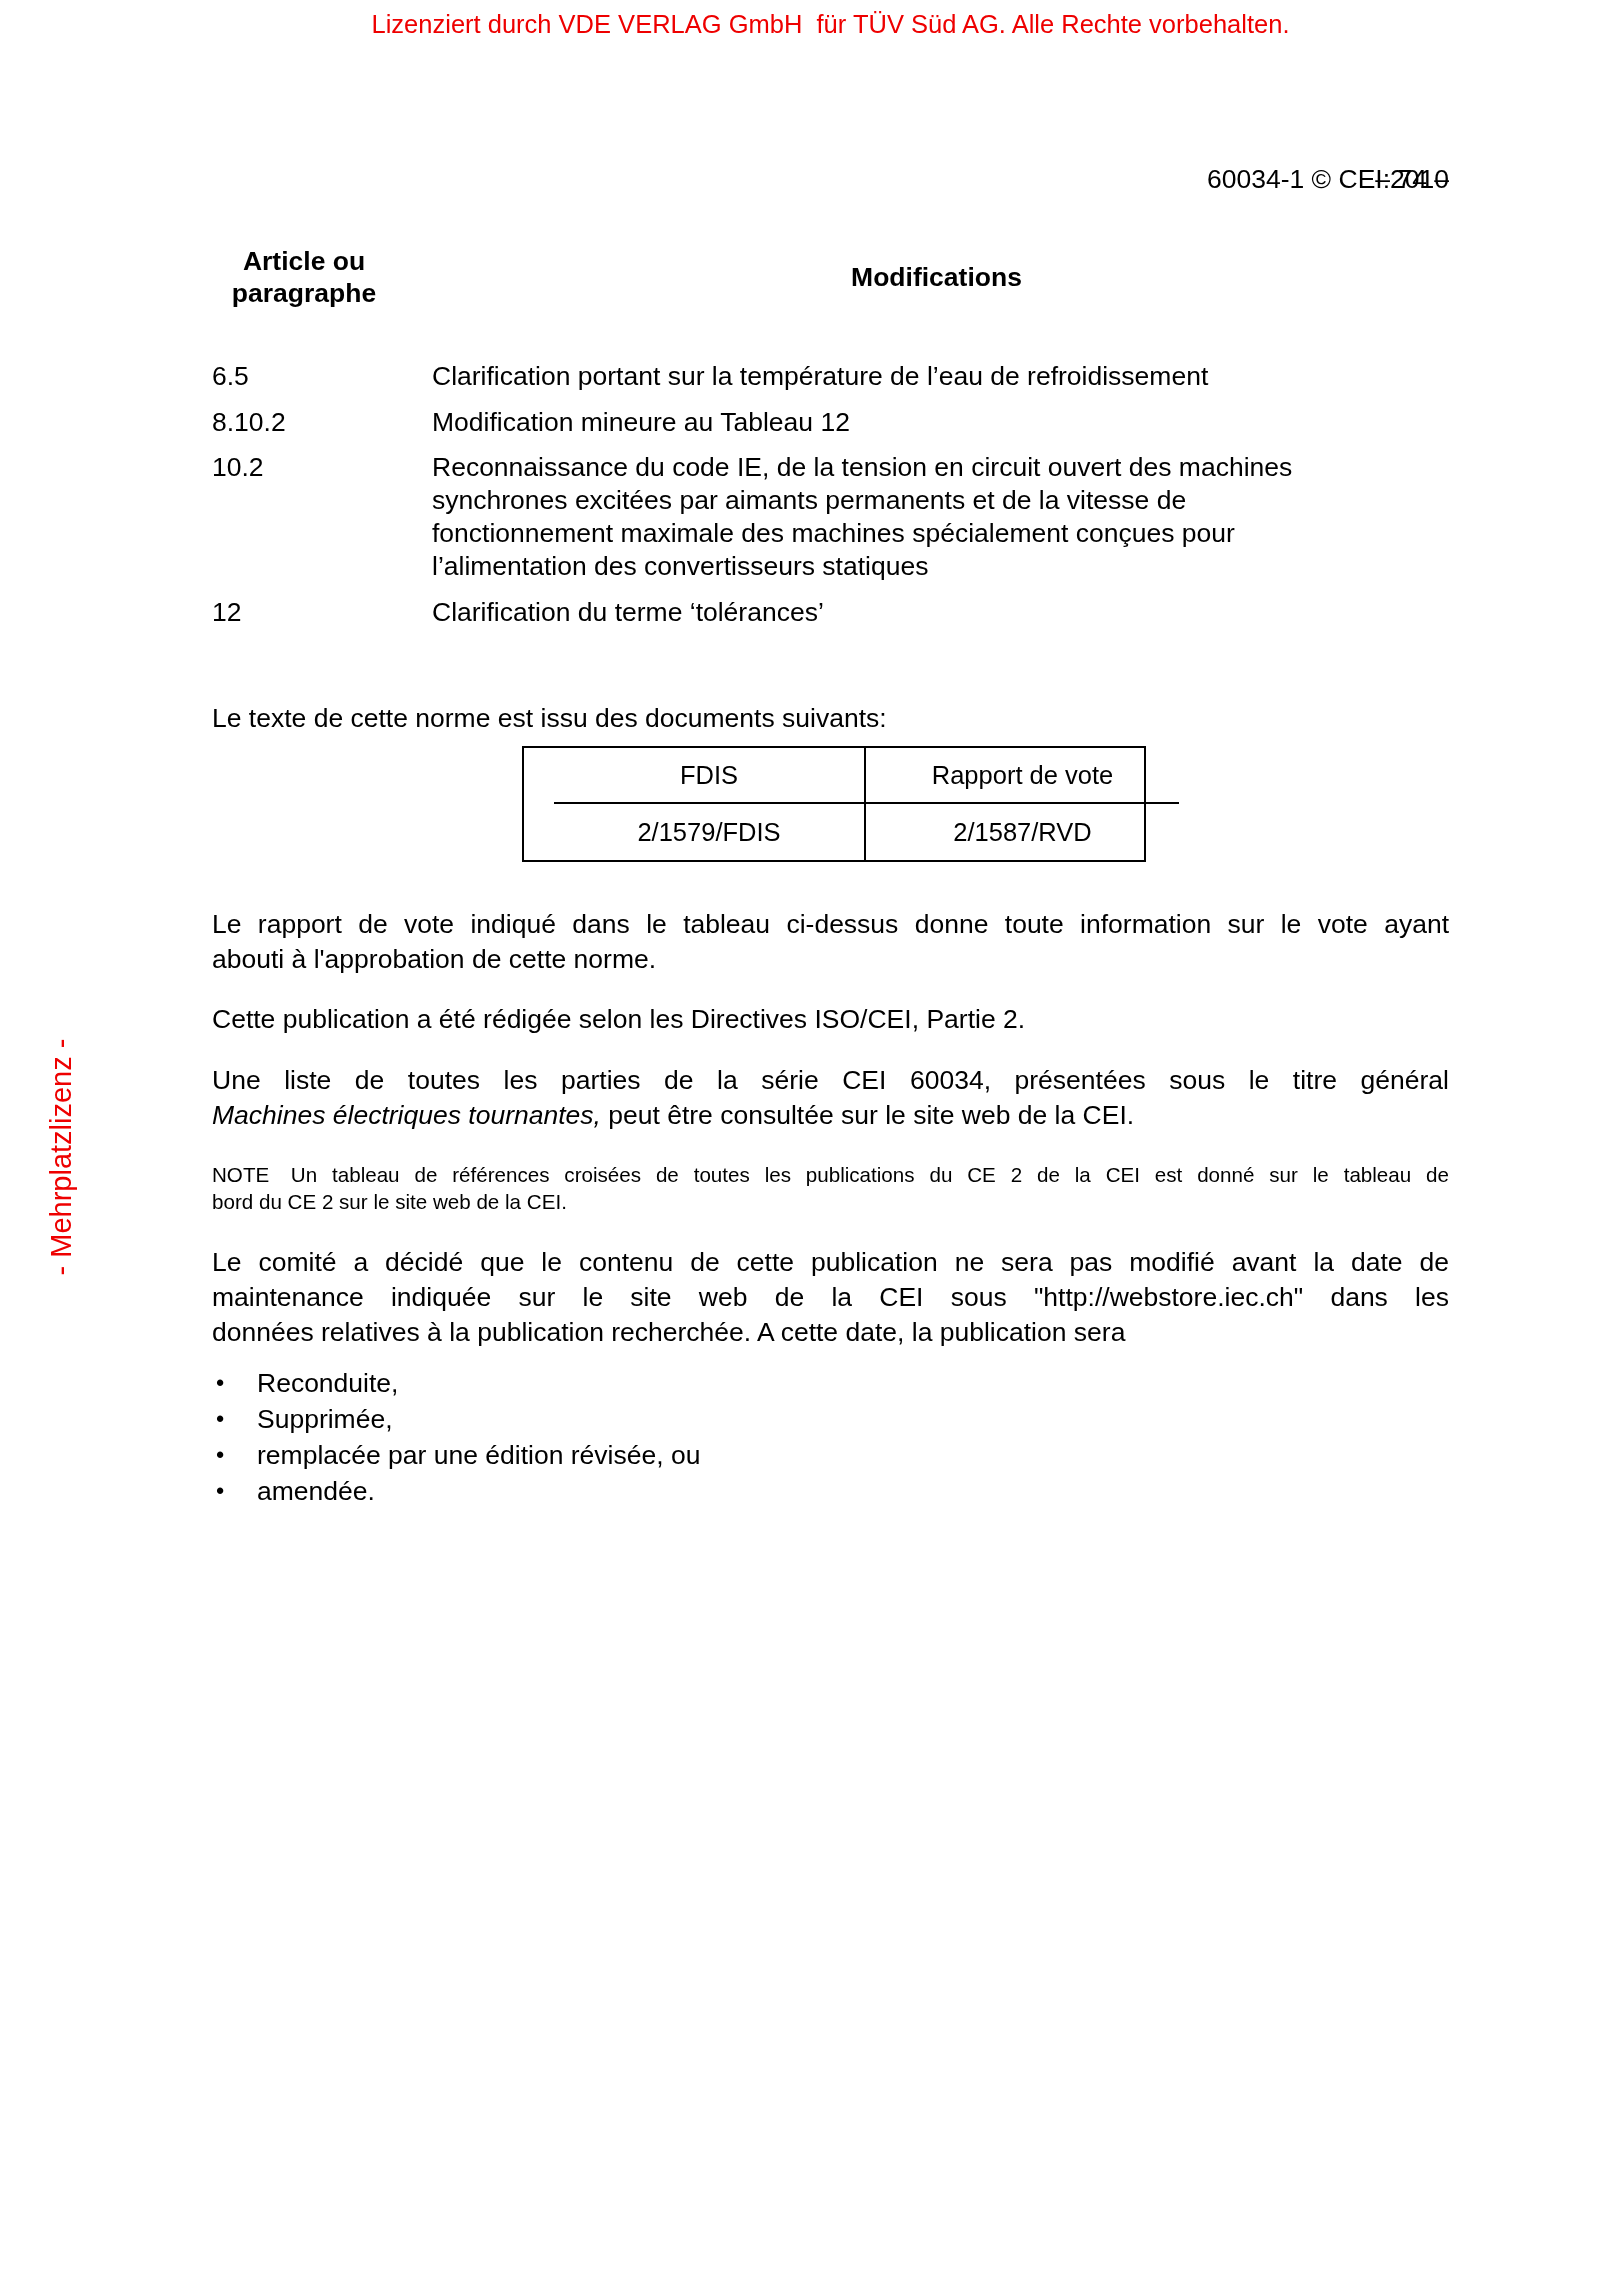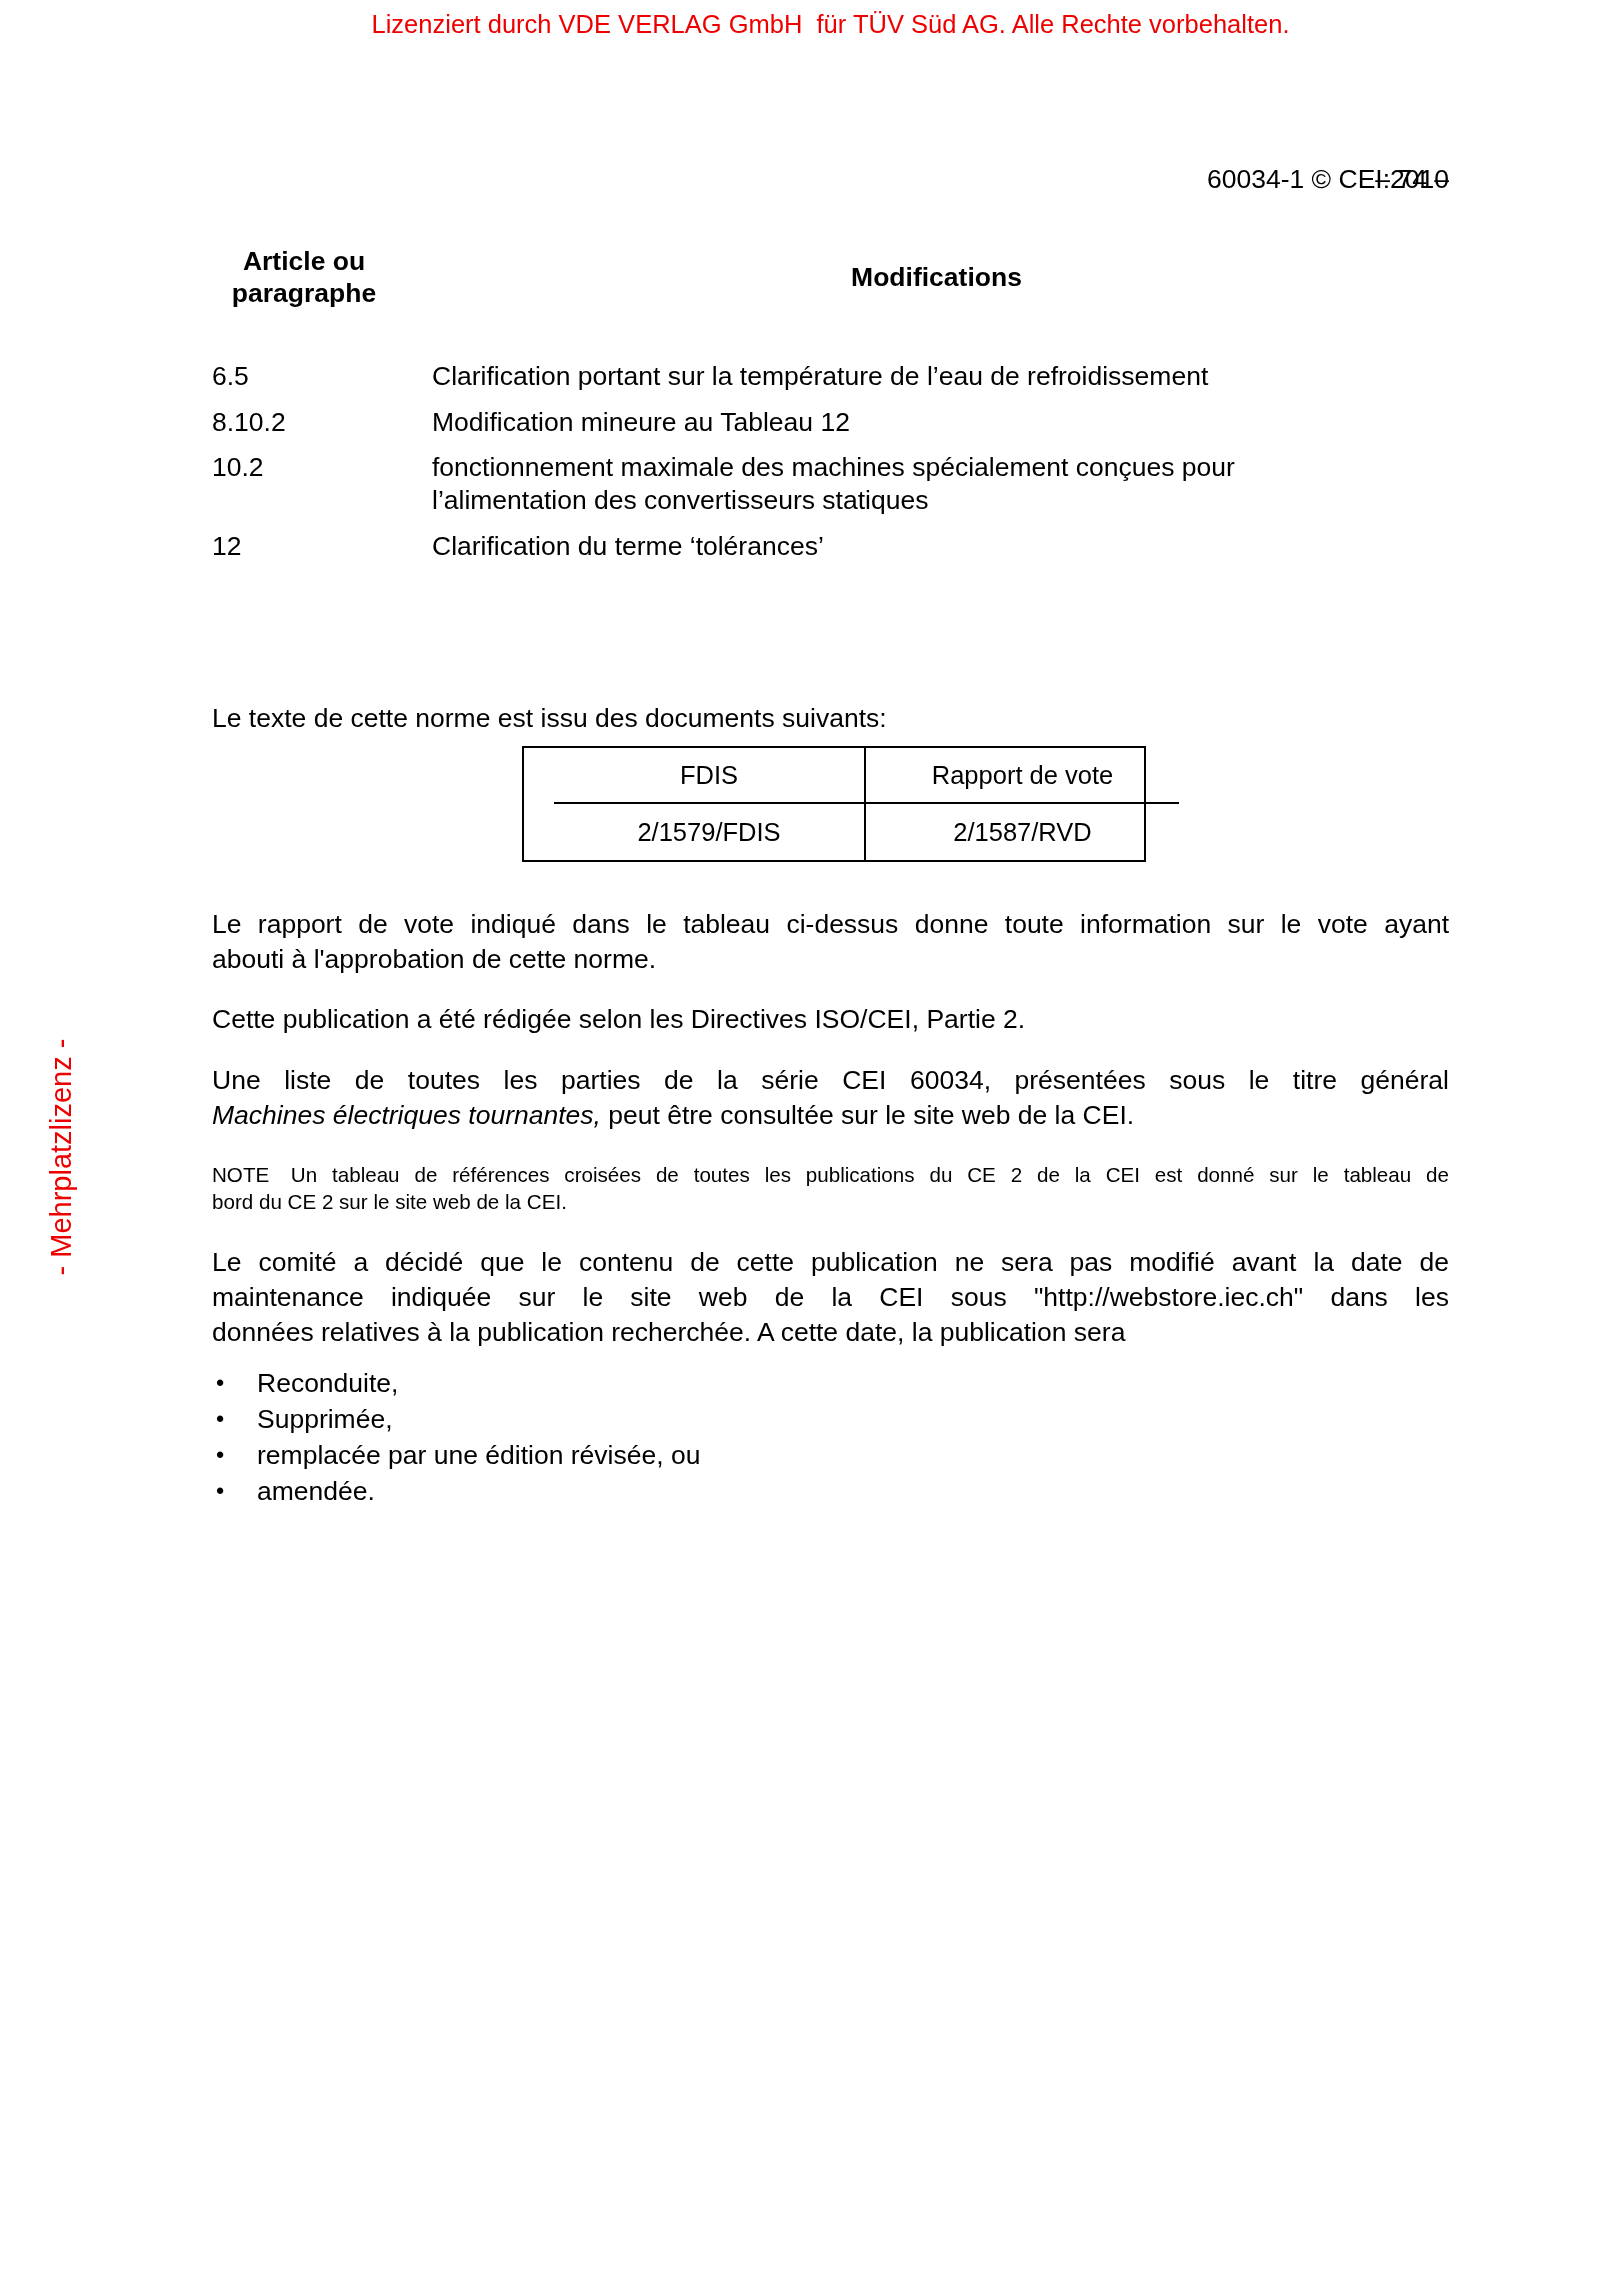--- a/index.html
+++ b/index.html
@@ -106,20 +106,22 @@
     </div>
     <div class="mt-row">
       <div class="mt-art">8.10.2</div>
       <div class="mt-desc">
         <div class="nline">Modification mineure au Tableau 12</div>
       </div>
     </div>
     <div class="mt-row">
       <div class="mt-art">10.2</div>
       <div class="mt-desc">
+        <div class="nline">Reconnaissance du code IE, de la tension en circuit ouvert des machines</div>
+        <div class="nline">synchrones excitées par aimants permanents et de la vitesse de</div>
         <div class="nline">fonctionnement maximale des machines spécialement conçues pour</div>
         <div class="nline">l’alimentation des convertisseurs statiques</div>
       </div>
     </div>
     <div class="mt-row">
       <div class="mt-art">12</div>
       <div class="mt-desc">
         <div class="nline">Clarification du terme ‘tolérances’</div>
       </div>
     </div>

